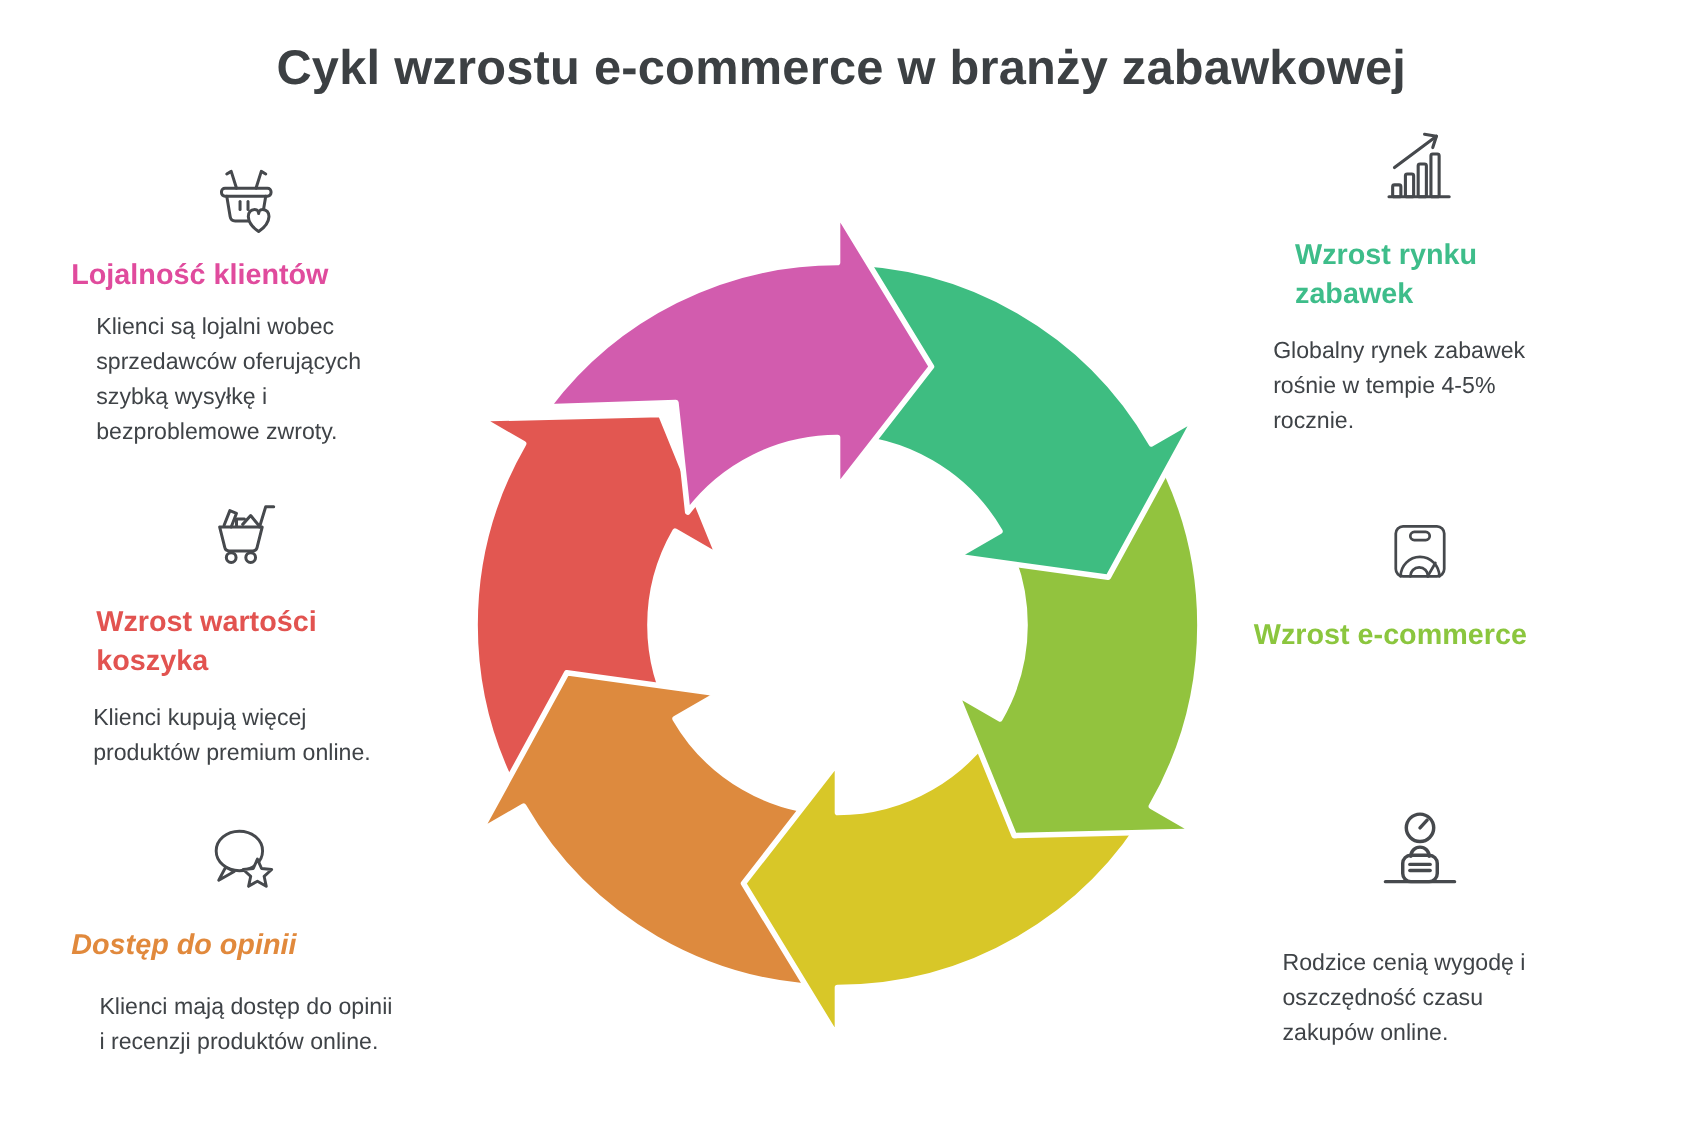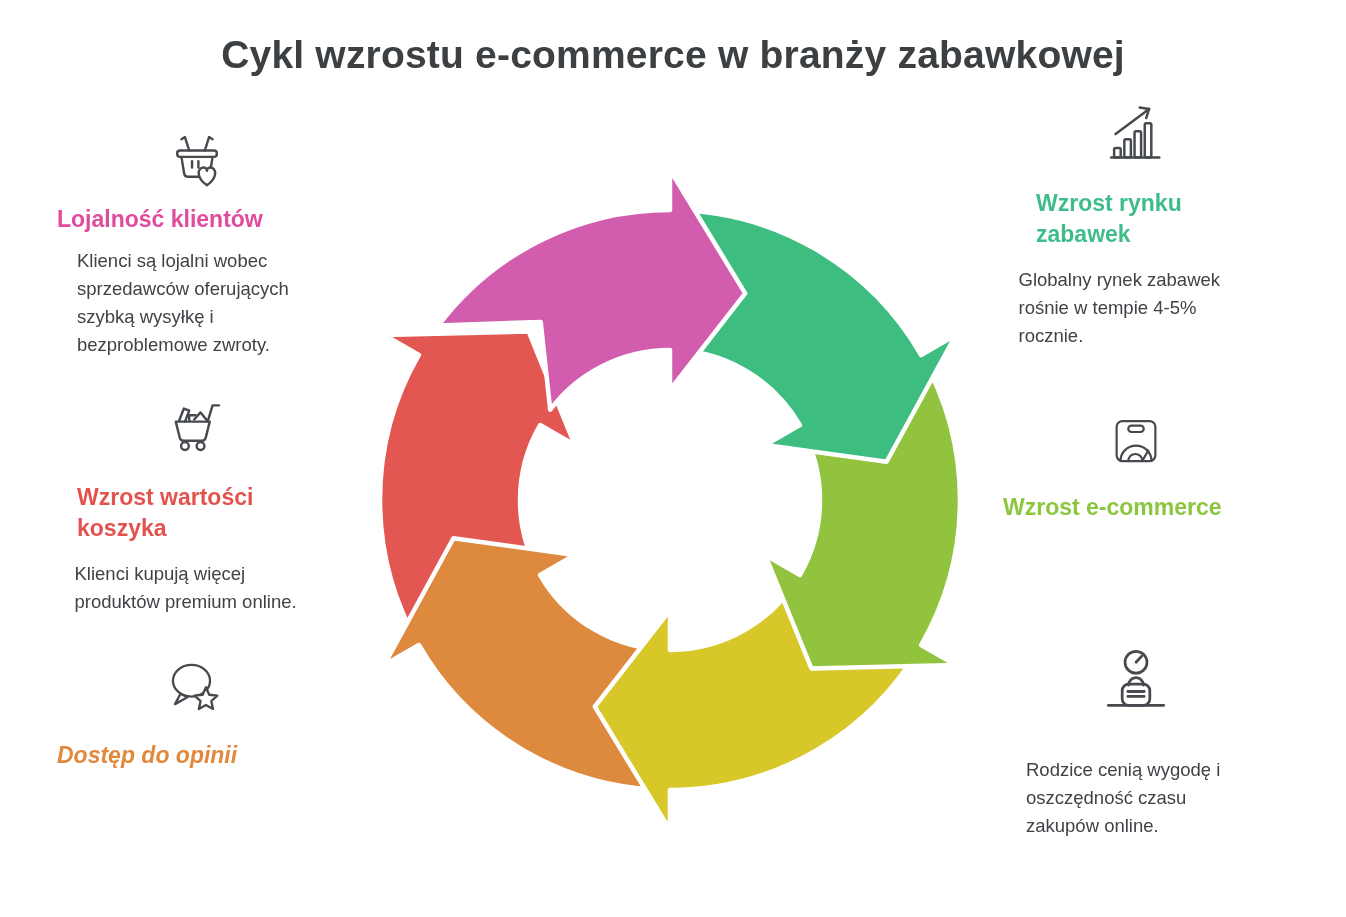--- a/index.html
+++ b/index.html
@@ -65,20 +65,21 @@
 
 <div class="feature" style="left:57px;top:656px;width:280px">
   <div class="icon">
     <svg class="glyph" width="76" height="66" viewBox="0 0 96 96">
       <ellipse cx="40" cy="36" rx="27" ry="23"></ellipse>
       <path class="wfill" d="M24 55 L16 70 L34 60 Z"></path>
       <polygon class="wfill" points="61,45.5 65.8,56.4 77.6,57.6 68.8,65.5 71.3,77.2 61,71.2 50.7,77.2 53.2,65.5 44.4,57.6 56.2,56.4"></polygon>
     </svg>
   </div>
   <h2 style="margin-top: 18px; color: rgb(225, 137, 60); font-style: italic;">Dostęp do opinii</h2>
+  <p style="margin-top:20px;max-width:235px">Klienci mają dostęp do opinii i recenzji produktów online.</p>
 </div>
 
 <div class="feature" style="left:1003px;top:102px;width:266px">
   <div class="icon">
     <svg class="glyph" width="74" height="70" viewBox="0 0 96 96">
       <path d="M14 76 L80 76"></path>
       <rect x="18" y="63" width="9" height="13" rx="2"></rect>
       <rect x="32" y="51" width="9" height="25" rx="2"></rect>
       <rect x="46" y="40" width="9" height="36" rx="2"></rect>
       <rect x="60" y="29" width="9" height="47" rx="2"></rect>

